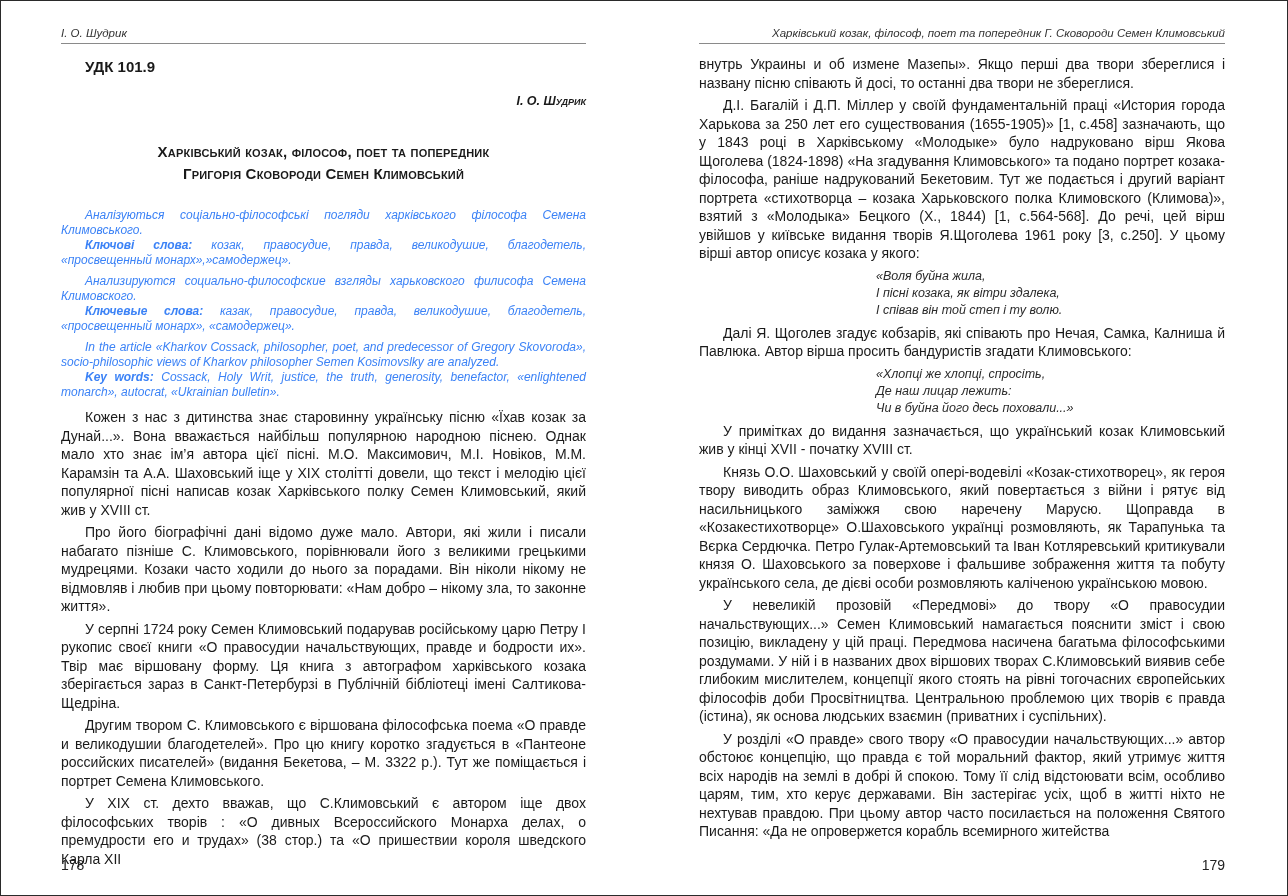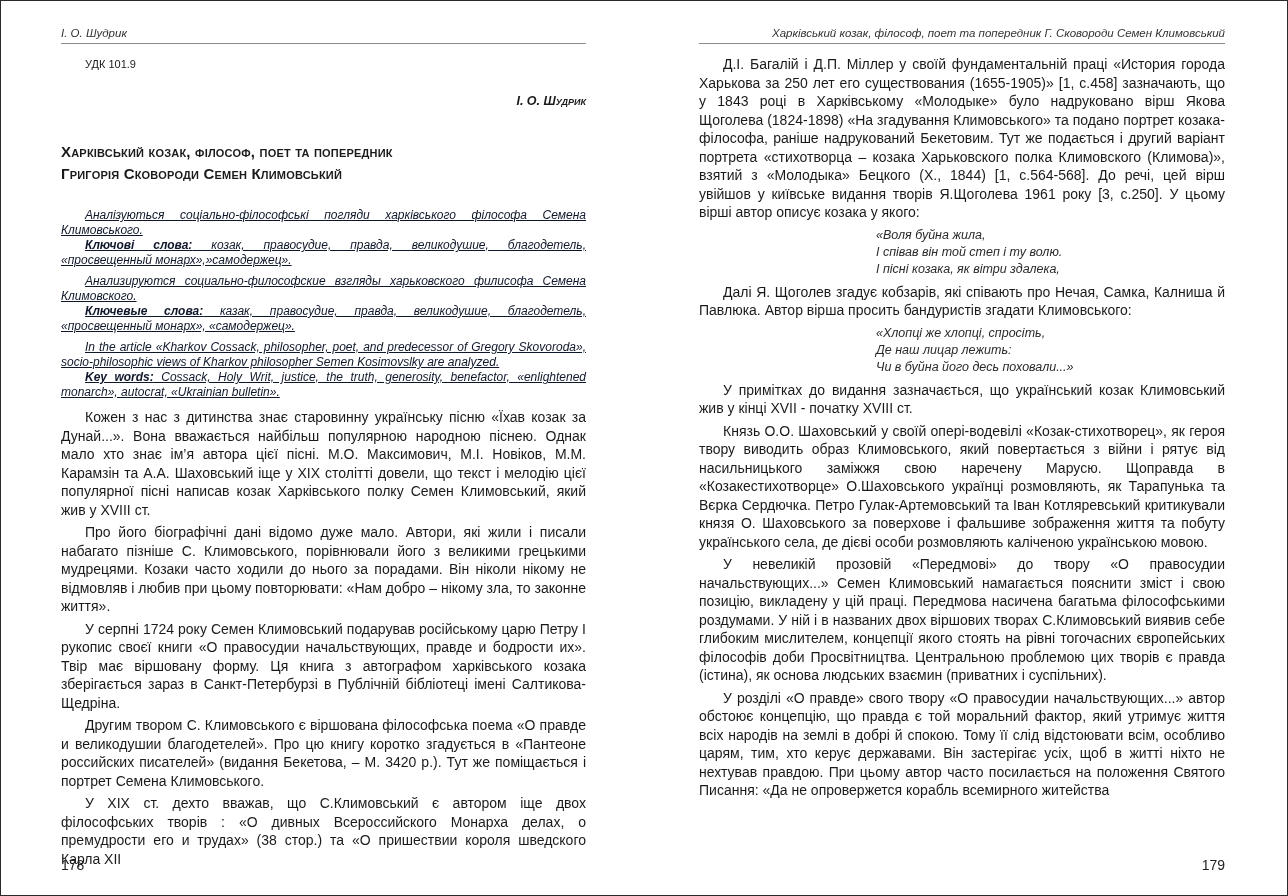--- a/index.html
+++ b/index.html
@@ -21,37 +21,37 @@
       position: absolute; top: 26px; left: 0; right: 0;
       font-size: 11.5px; font-style: italic; color: #333;
       padding-bottom: 3px;
       border-bottom: 1px solid #8a8a8a;
       line-height: 14px;
     }
     .page-right .running-head { text-align: right; }
 
     .udk {
       position: absolute; top: 58px; left: 24px;
-      font-weight: normal; font-size: 11px;
+      font-weight: bold; font-size: 15px;
     }
     .author {
       position: absolute; top: 94px; right: 0;
       font-weight: bold; font-style: italic; font-size: 12.5px;
       font-variant: small-caps;
     }
     .title {
       position: absolute; top: 141px; left: 0; right: 0;
-      font-weight: bold; font-size: 15px;
+      text-align: center; font-weight: bold; font-size: 15px;
       line-height: 22px; font-variant: small-caps; letter-spacing: 0.2px;
     }
 
     .abstracts {
       position: absolute; top: 208px; left: 0; right: 0;
       font-size: 12px; font-style: italic; line-height: 15px;
-      text-align: justify; color: #0f172a; text-decoration: underline;
+      text-align: justify; color: #3b82f6;
     }
     .abstracts p { text-indent: 24px; }
     .abstracts p.gap { margin-top: 6px; }
     .abstracts b { font-weight: bold; }
 
     .body-text {
       position: absolute; left: 0; right: 0;
       font-size: 14px; line-height: 18.5px; text-align: justify; color: #1a1a1a;
     }
     .body-text p { text-indent: 24px; }
@@ -92,36 +92,37 @@
     <p class="gap">Анализируются социально-философские взгляды харьковского филисофа Семена Климовского.</p>
     <p><b>Ключевые слова:</b><span> казак, правосудие, правда, великодушие, благодетель, «просвещенный монарх», «самодержец».</span></p>
     <p class="gap">In the article «Kharkov Cossack, philosopher, poet, and predecessor of Gregory Skovoroda», socio-philosophic views of Kharkov philosopher Semen Kosimovslky are analyzed.</p>
     <p><b>Key words:</b><span> Cossack, Holy Writ, justice, the truth, generosity, benefactor, «enlightened monarch», autocrat, «Ukrainian bulletin».</span></p>
   </div>
 
   <div class="body-text left-body">
     <p>Кожен з нас з дитинства знає старовинну українську пісню «Їхав козак за Дунай...». Вона вважається найбільш популярною народною піснею. Однак мало хто знає ім’я автора цієї пісні. М.О. Максимович, М.І. Новіков, М.М. Карамзін та А.А. Шаховський іще у XIX столітті довели, що текст і мелодію цієї популярної пісні написав козак Харківського полку Семен Климовський, який жив у XVIII ст.</p>
     <p>Про його біографічні дані відомо дуже мало. Автори, які жили і писали набагато пізніше С. Климовського, порівнювали його з великими грецькими мудрецями. Козаки часто ходили до нього за порадами. Він ніколи нікому не відмовляв і любив при цьому повторювати: «Нам добро – нікому зла, то законне життя».</p>
     <p>У серпні 1724 року Семен Климовський подарував російському царю Петру І рукопис своєї книги «О правосудии начальствующих, правде и бодрости их». Твір має віршовану форму. Ця книга з автографом харківського козака зберігається зараз в Санкт-Петербурзі в Публічній бібліотеці імені Салтикова-Щедріна.</p>
-    <p>Другим твором С. Климовського є віршована філософська поема «О правде и великодушии благодетелей». Про цю книгу коротко згадується в «Пантеоне российских писателей» (видання Бекетова, – М. 3420 р.). Тут же поміщається і портрет Семена Климовського.</p>
+    <p>Другим твором С. Климовського є віршована філософська поема «О правде и великодушии благодетелей». Про цю книгу коротко згадується в «Пантеоне российских писателей» (видання Бекетова, – М. 3322 р.). Тут же поміщається і портрет Семена Климовського.</p>
     <p>У XIX ст. дехто вважав, що С.Климовський є автором іще двох філософських творів : «О дивных Всероссийского Монарха делах, о премудрости его и трудах» (38 стор.) та «О пришествии короля шведского Карла XII</p>
   </div>
 
   <div class="page-number">178</div>
 </div>
 
 <div class="page page-right">
   <div class="running-head">Харківський козак, філософ, поет та попередник Г. Сковороди Семен Климовський</div>
 
   <div class="body-text right-body">
+    <p class="noindent">внутрь Украины и об измене Мазепы». Якщо перші два твори збереглися і названу пісню співають й досі, то останні два твори не збереглися.</p>
     <p>Д.І. Багалій і Д.П. Міллер у своїй фундаментальній праці «История города Харькова за 250 лет его существования (1655-1905)» [1, с.458] зазначають, що у 1843 році в Харківському «Молодыке» було надруковано вірш Якова Щоголева (1824-1898) «На згадування Климовського» та подано портрет козака-філософа, раніше надрукований Бекетовим. Тут же подається і другий варіант портрета «стихотворца – козака Харьковского полка Климовского (Климова)», взятий з «Молодыка» Бецкого (Х., 1844) [1, с.564-568]. До речі, цей вірш увійшов у київське видання творів Я.Щоголева 1961 року [3, с.250]. У цьому вірші автор описує козака у якого:</p>
     <div class="poem">
       <div>«Воля буйна жила,</div>
+      <div>І пісні козака, як вітри здалека,</div>
       <div>І співав він той степ і ту волю.</div>
-      <div>І пісні козака, як вітри здалека,</div>
     </div>
     <p>Далі Я. Щоголев згадує кобзарів, які співають про Нечая, Самка, Калниша й Павлюка. Автор вірша просить бандуристів згадати Климовського:</p>
     <div class="poem">
       <div>«Хлопці же хлопці, спросіть,</div>
       <div>Де наш лицар лежить:</div>
       <div>Чи в буйна його десь поховали...»</div>
     </div>
     <p>У примітках до видання зазначається, що український козак Климовський жив у кінці XVII - початку XVIII ст.</p>
     <p>Князь О.О. Шаховський у своїй опері-водевілі «Козак-стихотворец»,  як героя твору виводить образ Климовського, який повертається з війни і рятує від насильницького заміжжя свою наречену Марусю. Щоправда в «Козакестихотворце» О.Шаховського українці розмовляють, як Тарапунька та Вєрка Сердючка. Петро Гулак-Артемовський та Іван Котляревський критикували князя О. Шаховського за поверхове і фальшиве зображення життя та побуту українського села, де дієві особи розмовляють каліченою українською мовою.</p>
     <p>У невеликій прозовій «Передмові» до твору «О правосудии начальствующих...» Семен Климовський намагається пояснити зміст і свою позицію, викладену у цій праці. Передмова насичена багатьма філософськими роздумами. У ній і в названих двох віршових творах С.Климовський виявив себе глибоким мислителем, концепції якого стоять на рівні тогочасних європейських філософів доби Просвітництва. Центральною проблемою цих творів є правда (істина), як основа людських взаємин (приватних і суспільних).</p>

